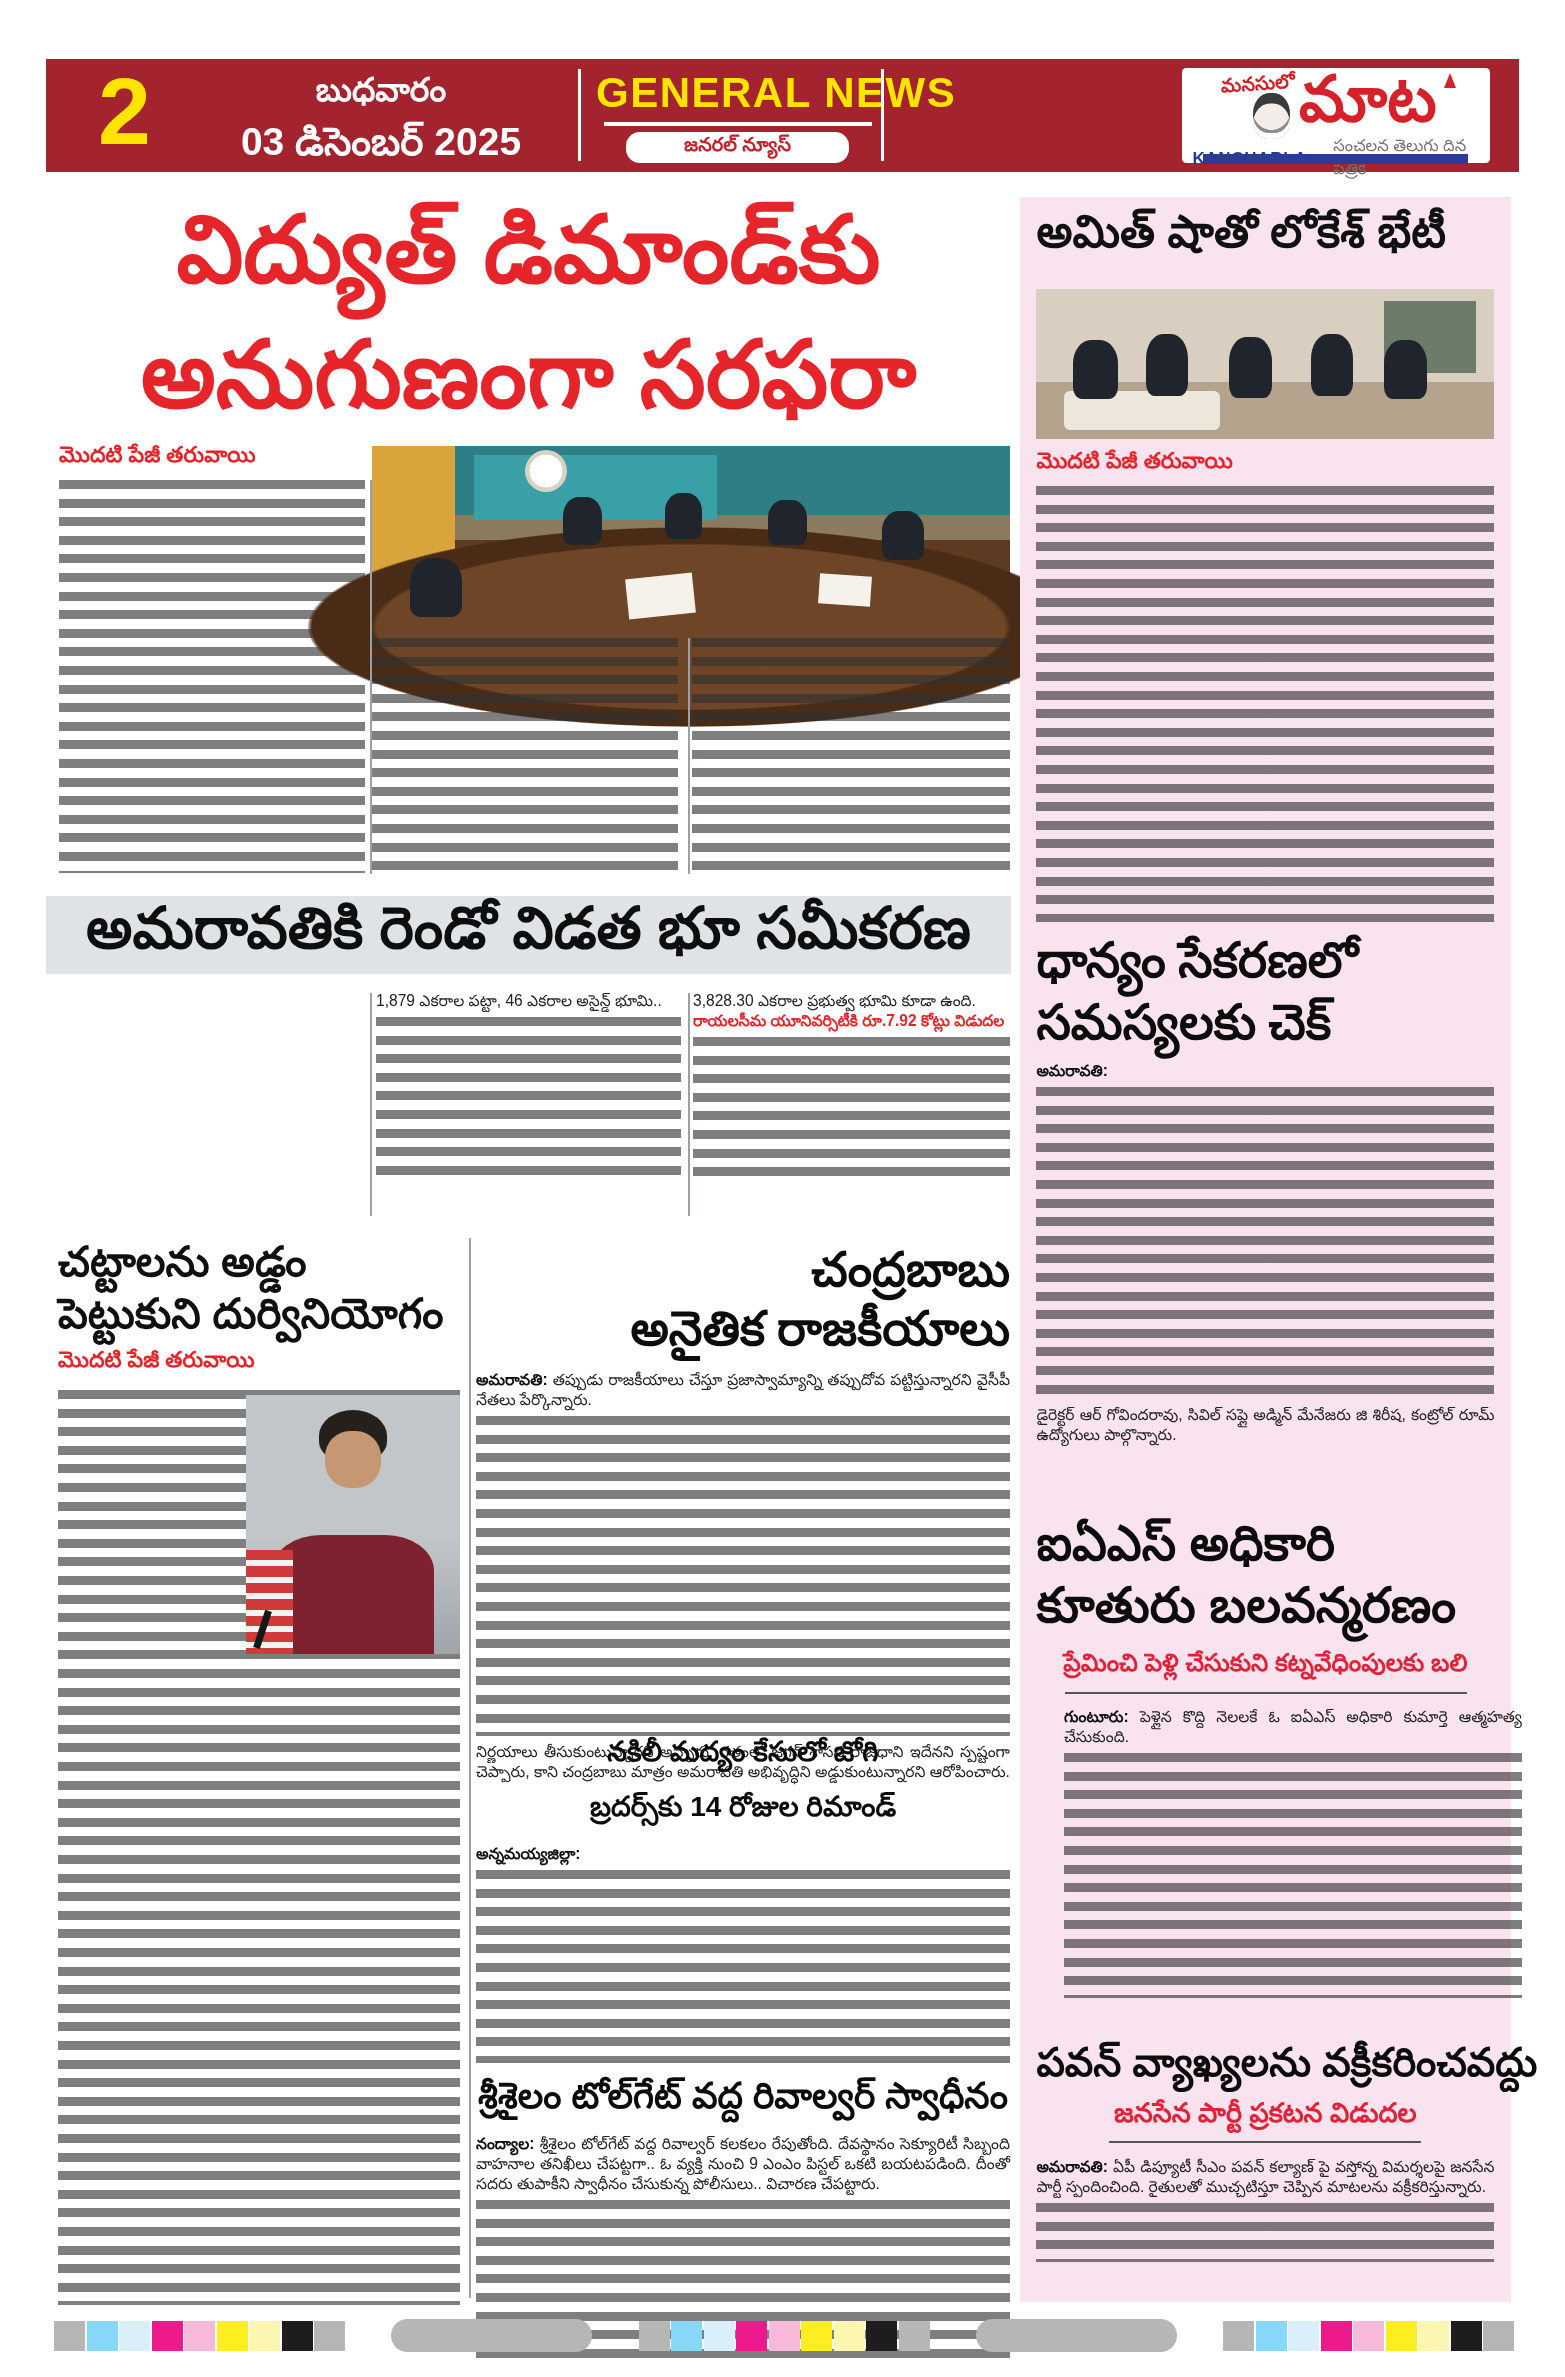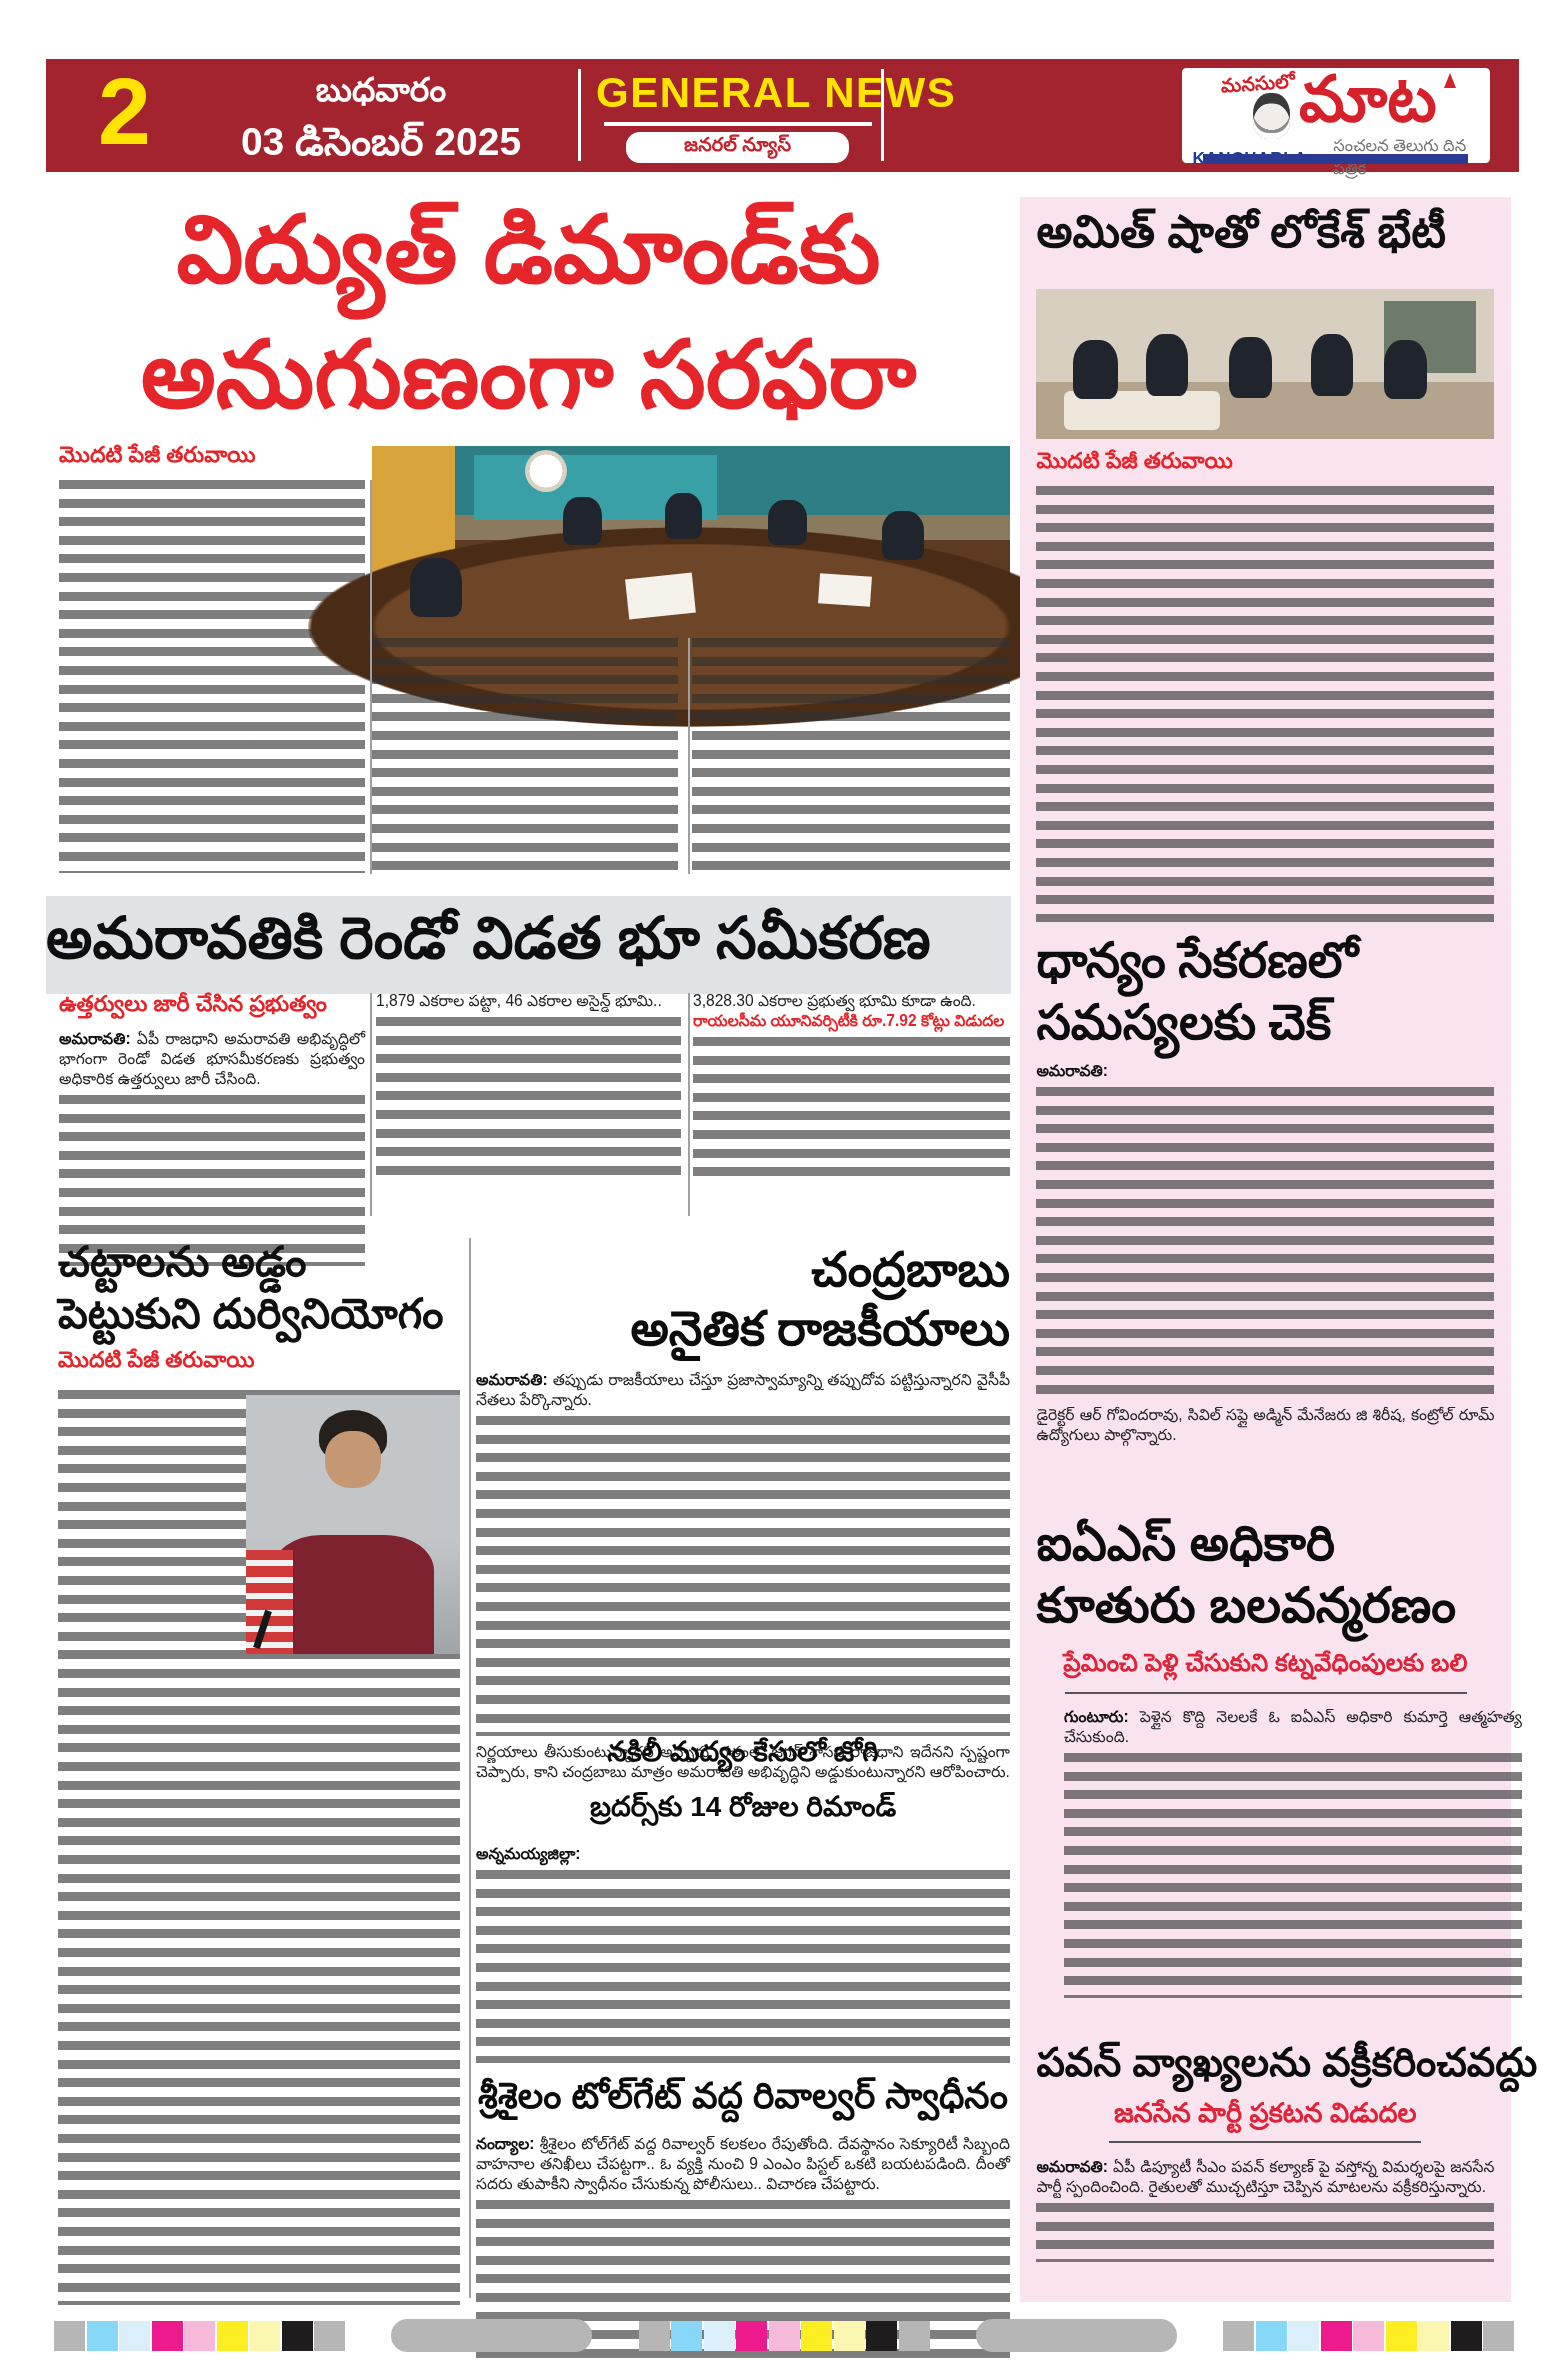--- a/index.html
+++ b/index.html
@@ -56,22 +56,22 @@
              background:radial-gradient(circle,#ffffff 0 55%,#d9d2c2 56% 100%);}
   .mp-table{position:absolute;left:-10%;bottom:-55%;width:120%;height:110%;border-radius:50%;
             background:radial-gradient(ellipse at 50% 50%, #6e4526 0 58%, #4a2c16 59% 70%, transparent 71%);}
   .fig{position:absolute;border-radius:40% 40% 20% 20%;background:#20242c;}
   .paper{position:absolute;background:#f4f2ea;}
 
   .sub-colA{position:absolute;left:372px;top:638px;width:306px;height:236px;}
   .sub-colB{position:absolute;left:692px;top:638px;width:318px;height:236px;}
 
   
-  .band{position:absolute;left:46px;top:896px;width:965px;height:98px;background:#dfe3e6;
-        display:flex;align-items:center;}
+  .band{position:absolute;left:46px;top:896px;width:965px;height:78px;background:#dfe3e6;
+        display:flex;align-items:center;justify-content:center;}
   .band-head{font-size:58px;font-weight:900;color:#0e0e0e;}
   .tri-col1{position:absolute;left:59px;top:991px;width:306px;}
   .tri-sub{font-size:22px;font-weight:800;color:#e6252b;margin-bottom:7.4px;}
   .tri-col1-tex{height:171px;}
   .tri-col2{position:absolute;left:376px;top:991px;width:305px;}
   .tri-col3{position:absolute;left:693px;top:991px;width:317px;}
   .tri-tex{height:164px;margin-top:6px;}
   .hl-red{font-size:15.6px;line-height:20px;font-weight:800;color:#e6252b;}
 
   
@@ -188,25 +188,20 @@
   </div>
   <div class="sub-colA tex"></div>
   <div class="sub-colB tex"></div>
 
   <div class="rule" style="left:370px;top:480px;width:1.5px;height:394px;"></div>
   <div class="rule" style="left:688px;top:638px;width:1.5px;height:236px;"></div>
 
   <div class="band">
     <div class="band-head">అమరావతికి రెండో విడత భూ సమీకరణ</div>
   </div>
-  <div class="tri-col1">
-    <div class="tri-sub">ఉత్తర్వులు జారీ చేసిన ప్రభుత్వం</div>
-    <div class="lead"><span class="dateline">అమరావతి:</span> <span>ఏపీ రాజధాని అమరావతి అభివృద్ధిలో భాగంగా రెండో విడత భూసమీకరణకు ప్రభుత్వం అధికారిక ఉత్తర్వులు జారీ చేసింది.</span></div>
-    <div class="tex tri-col1-tex tex-fill"></div>
-  </div>
   <div class="tri-col2">
     <div class="lead">1,879 ఎకరాల పట్టా, 46 ఎకరాల అసైన్డ్ భూమి..</div>
     <div class="tex tri-tex"></div>
   </div>
   <div class="tri-col3">
     <div class="lead">3,828.30 ఎకరాల ప్రభుత్వ భూమి కూడా ఉంది.</div>
     <div class="hl-red">రాయలసీమ యూనివర్సిటీకి రూ.7.92 కోట్లు విడుదల</div>
     <div class="tex" style="height:141px;margin-top:6px;"></div>
   </div>
   <div class="rule" style="left:370px;top:993px;width:1.5px;height:223px;"></div>

